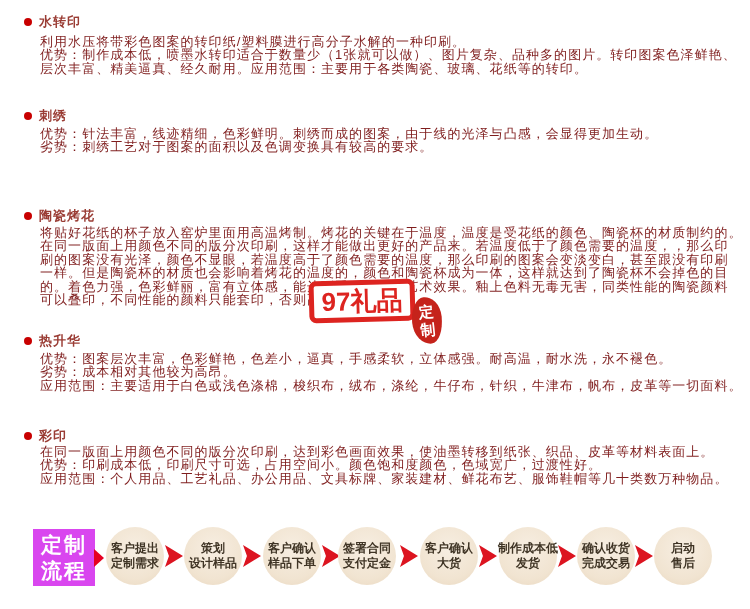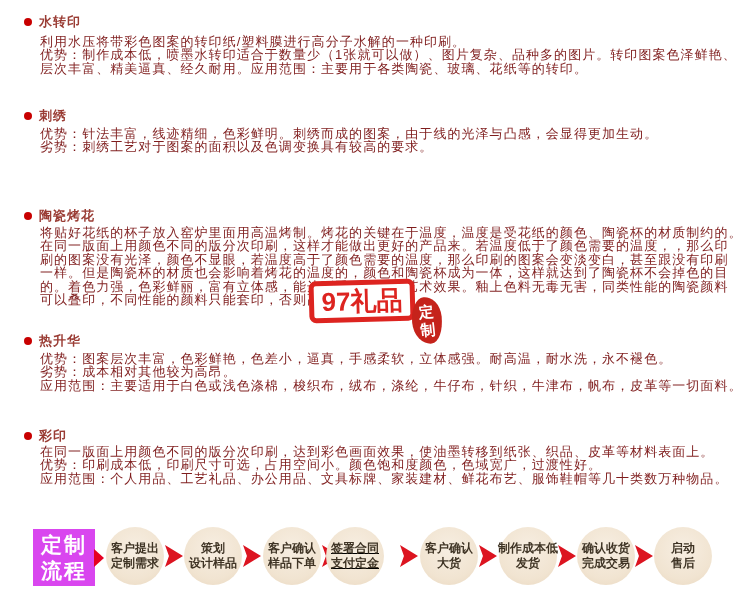--- a/index.html
+++ b/index.html
@@ -144,21 +144,21 @@
       <span>设计样品</span>
     </div>
     <i class="flow-arrow" style="left:243px;"></i>
 
     <div class="step" style="left:263px;">
       <span>客户确认</span>
       <span>样品下单</span>
     </div>
     <i class="flow-arrow" style="left:322px;"></i>
 
-    <div class="step" style="left:326px;text-decoration:underline;">
+    <div class="step" style="left:338px;">
       <span>签署合同</span>
       <span>支付定金</span>
     </div>
     <i class="flow-arrow" style="left:400px;"></i>
 
     <div class="step" style="left:420px;">
       <span>客户确认</span>
       <span>大货</span>
     </div>
     <i class="flow-arrow" style="left:479px;"></i>

